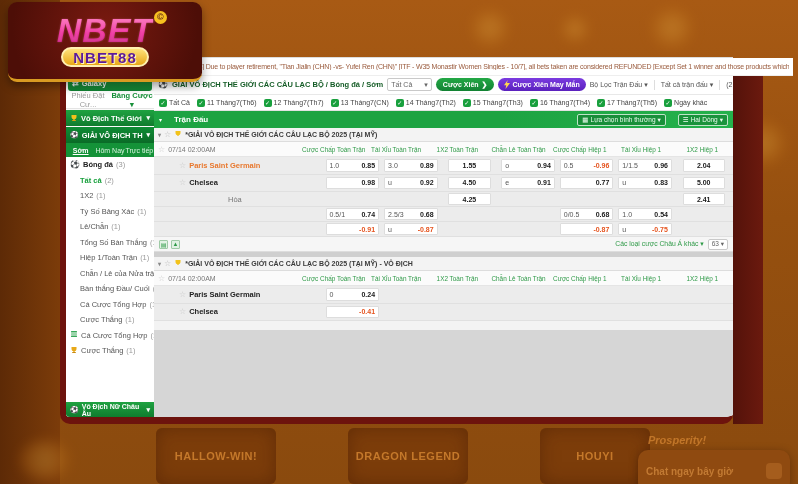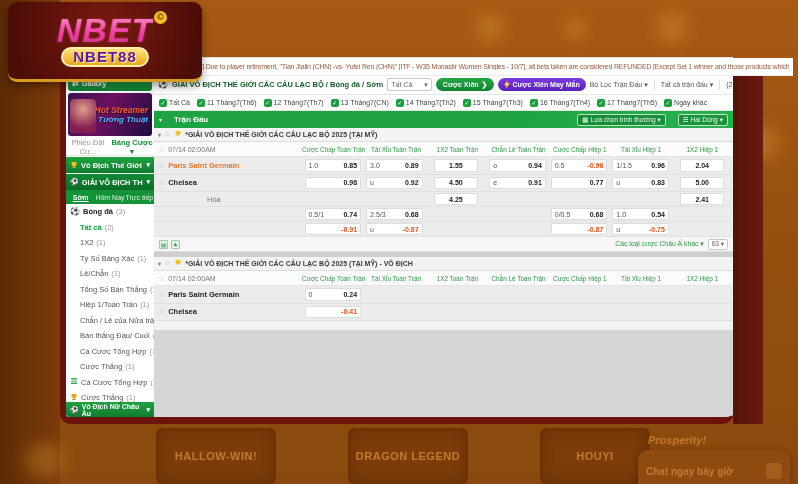--- a/index.html
+++ b/index.html
@@ -27,21 +27,21 @@
     display:flex; flex-direction:column; align-items:center; justify-content:center; z-index:30; }
   .logo-main { font-size:34px; font-weight:bold; font-style:italic; letter-spacing:1px; line-height:30px;
     background:linear-gradient(180deg,#ff7dc0,#e8128f 60%,#b50a6e);
     -webkit-background-clip:text; background-clip:text; color:transparent;
     text-shadow:0 0 2px rgba(255,160,210,.35); position:relative; }
   .logo-copy { position:absolute; right:-14px; top:-4px; width:13px; height:13px; border-radius:50%;
     background:#f7c11e; color:#5d2a06; font-size:9px; font-weight:bold; font-style:normal;
     display:flex; align-items:center; justify-content:center; }
   .logo-pill { margin-top:2px; background:linear-gradient(180deg,#ffe27a,#e8a818);
     border:2px solid #fff0b0; border-radius:10px; padding:0 10px; height:20px;
-    display:flex; align-items:center; }
+    display:flex; align-items:flex-start; }
   .logo-sub { font-size:15px; font-weight:bold; color:#5b1a9a; letter-spacing:1px;
     text-shadow:1px 1px 0 #fff6c8; }
 
   
   .window { position:absolute; left:60px; top:57px; width:673px; height:367px;
     background:#e6e6e6; border-left:6px solid #6d130d; border-bottom:7px solid #6d130d;
     border-radius:0 0 10px 10px; display:flex; z-index:10; overflow:hidden; }
 
   
   .sidebar { width:88px; background:#fafafa; display:flex; flex-direction:column; font-size:7.5px; flex-shrink:0; }
@@ -107,21 +107,21 @@
   .table-area { flex:1; background:#d6d6d6; overflow:hidden; }
   .grid { display:grid; grid-template-columns:148px repeat(7,1fr); align-items:center; }
   .league-row { height:14px; background:#f3f3f3; border-bottom:1px solid #ddd; display:flex; align-items:center;
     gap:3px; padding:0 4px; font-size:7px; font-weight:bold; color:#3a3a3a; }
   .league-row .chev { color:#888; font-size:6px; }
   .league-row .star { color:#bbb; font-size:8px; font-weight:normal; }
   .cols-row { height:15px; background:#fbfbfb; border-bottom:1px solid #e5e5e5; }
   .cols-row .time { display:flex; align-items:center; gap:3px; font-size:7px; color:#777; padding-left:4px; }
   .cols-row .time .star { color:#ccc; font-size:8px; }
   .colhead { font-size:6.4px; color:#2f9a48; text-align:center; white-space:nowrap; overflow:visible; }
-  .odds-row { background:#ececec; border-bottom:1px solid #e0e0e0; }
+  .odds-row { background:#ececec; border-bottom:1px solid #e0e0e0;padding-left:21px; }
   .odds-row.h17 { height:17.5px; } .odds-row.h15 { height:15px; }
   .teamcell { display:flex; align-items:center; gap:3px; padding-left:4px; font-size:7.5px; font-weight:bold;
     color:#222; white-space:nowrap; overflow:hidden; }
   .teamcell .star { color:#c8c8c8; font-size:8px; font-weight:normal; }
   .teamcell.orange { color:#e8782e; }
   .teamcell.muted { color:#777; font-weight:normal; padding-left:13px;margin-left:40px; }
   .cellbox { height:12.5px; margin:0 2.5px; background:#fff; border:1px solid #ddd; border-radius:1px;
     display:flex; align-items:center; justify-content:space-between; padding:0 3px; font-size:7px; }
   .cellbox.single { justify-content:center; width:72%; margin:0 auto; }
   .cellbox .hc { color:#555; }
@@ -174,25 +174,20 @@
 
   <div class="sidebar">
     <div class="sb-btn">
       <span class="gl">⇄</span>
       <span>Phiên bản Rút Gọn</span>
     </div>
     <div class="sb-btn">
       <span class="gl">⇄</span>
       <span>Galaxy</span>
     </div>
-    <div class="sb-banner">
-      <div class="girl"></div>
-      <div class="t1">Hot Streamer</div>
-      <div class="t2">Tường Thuật</div>
-    </div>
     <div class="sb-tabs">
       <span class="t">Phiếu Đặt Cư...</span>
       <span class="t on"><span>Bảng Cược</span> ▾</span>
     </div>
     <div class="sb-bar">
       <svg width="8" height="8" viewBox="0 0 16 16">
           <path d="M3 2h10v3.5A5 5 0 0 1 3 5.5z" fill="#f2c21b"></path>
           <rect x="6.7" y="8.6" width="2.6" height="3.4" fill="#f2c21b"></rect>
           <rect x="4.4" y="12" width="7.2" height="2" fill="#d89f10"></rect>
         </svg>

